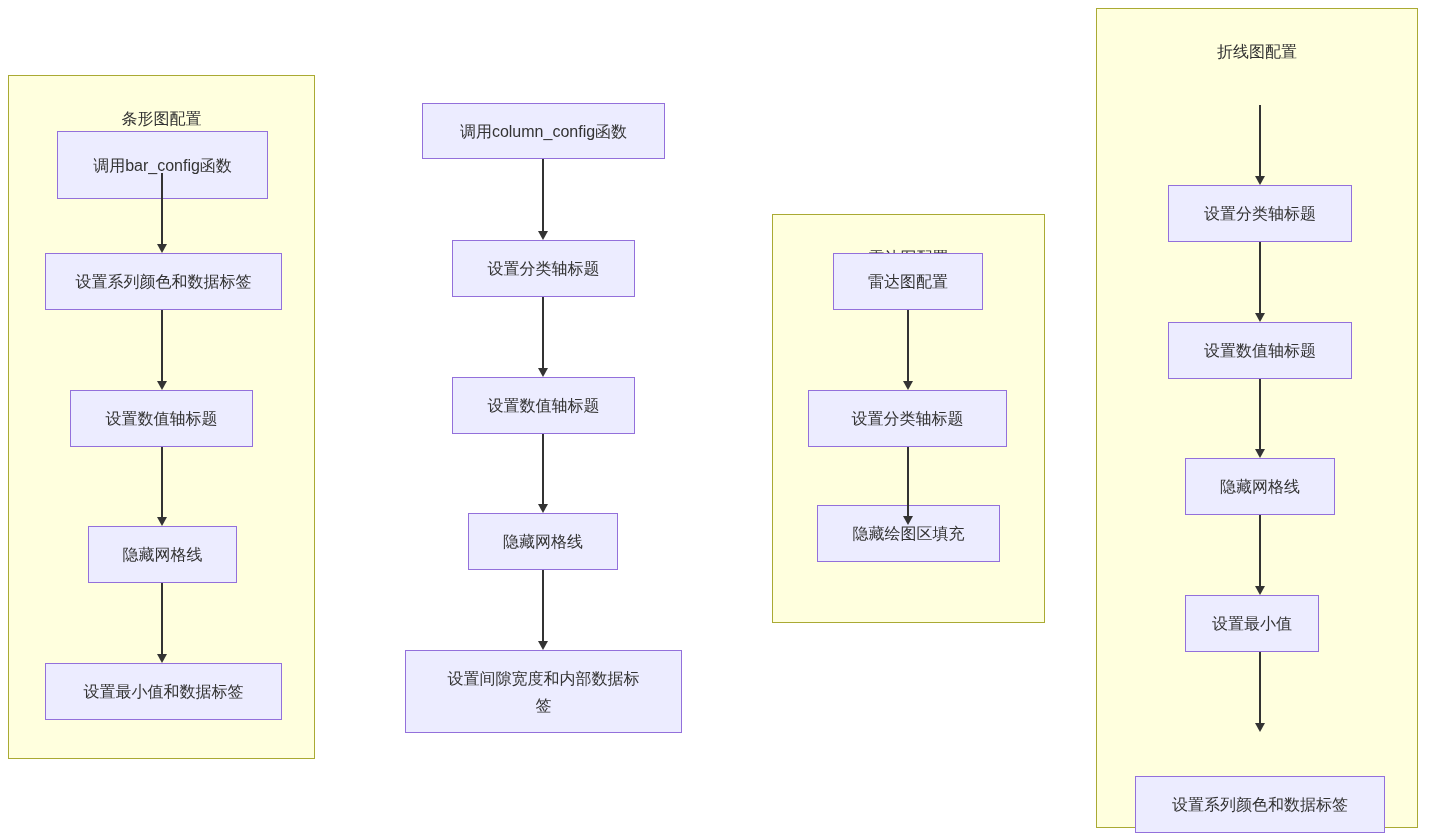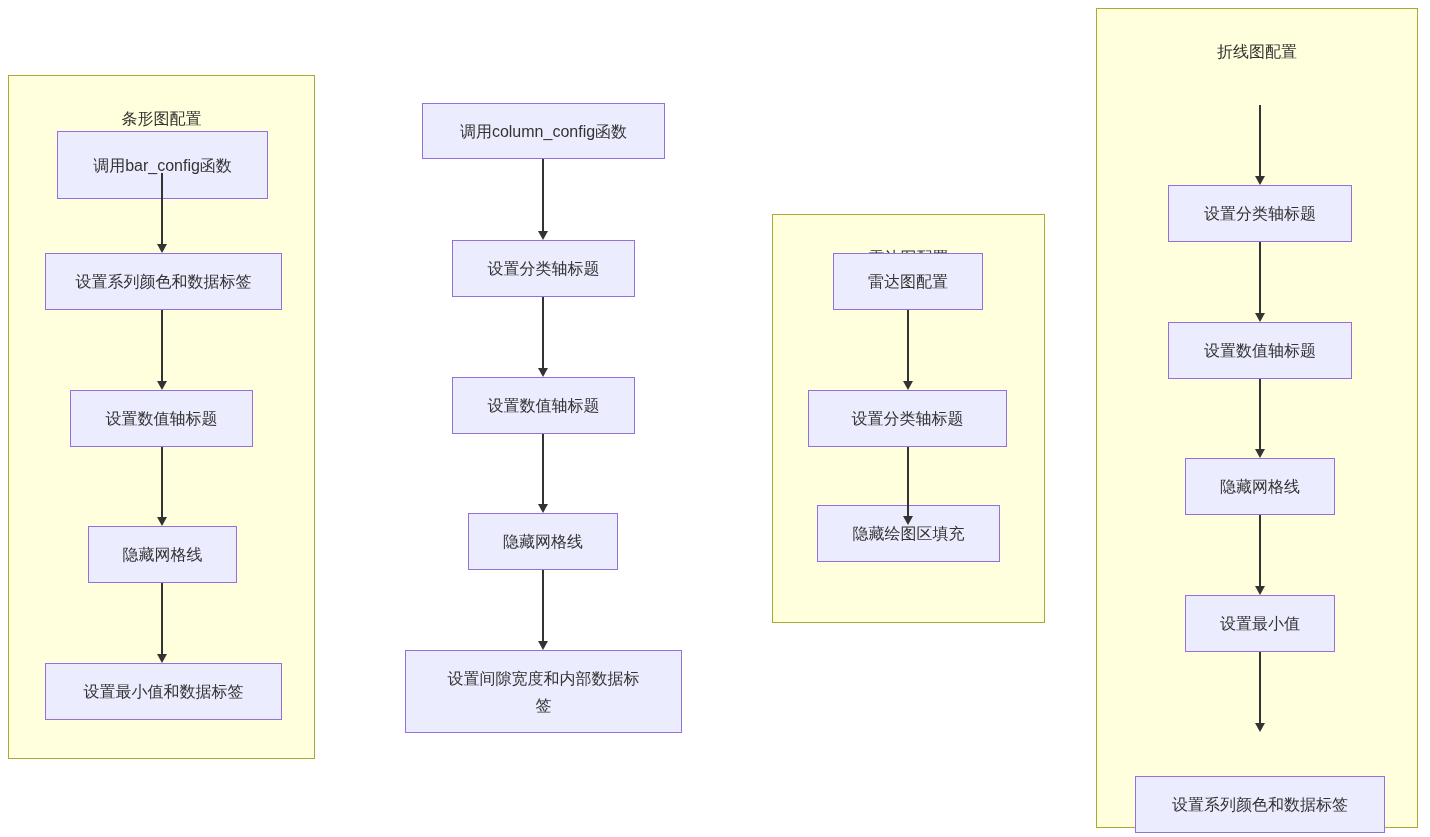--- a/index.html
+++ b/index.html
@@ -166,21 +166,21 @@
   </div>
   <div class="node" style="left:1168px;top:185px;width:184px;height:57px;">
     <span class="lbl">设置分类轴标题</span>
   </div>
   <div class="node" style="left:1168px;top:322px;width:184px;height:57px;">
     <span class="lbl">设置数值轴标题</span>
   </div>
   <div class="node" style="left:1185px;top:458px;width:150px;height:57px;">
     <span class="lbl">隐藏网格线</span>
   </div>
-  <div class="node" style="left:1185px;top:595px;width:150px;height:57px;">
+  <div class="node" style="left:1185px;top:595px;width:134px;height:57px;">
     <span class="lbl">设置最小值</span>
   </div>
   <div class="node" style="left:1135px;top:732px;width:250px;height:57px;margin-top:44px;">
     <span class="lbl">设置系列颜色和数据标签</span>
   </div>
   <div class="arrow" style="left:1254px;top:105px;height:80px;">
     <div class="arrow-line"></div>
       <div class="arrow-head"></div>
   </div>
   <div class="arrow" style="left:1254px;top:242px;height:80px;">

